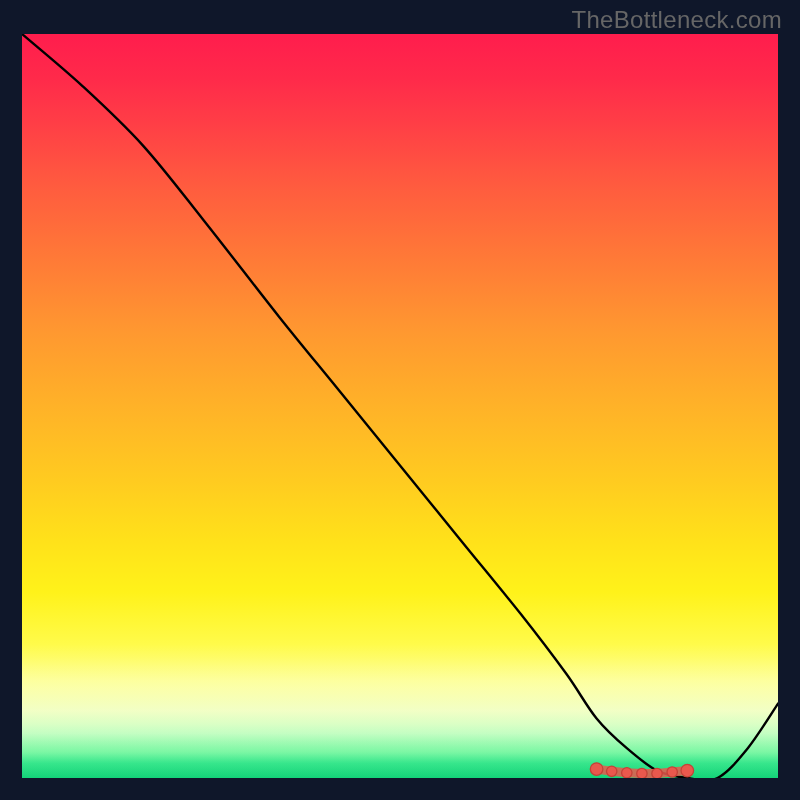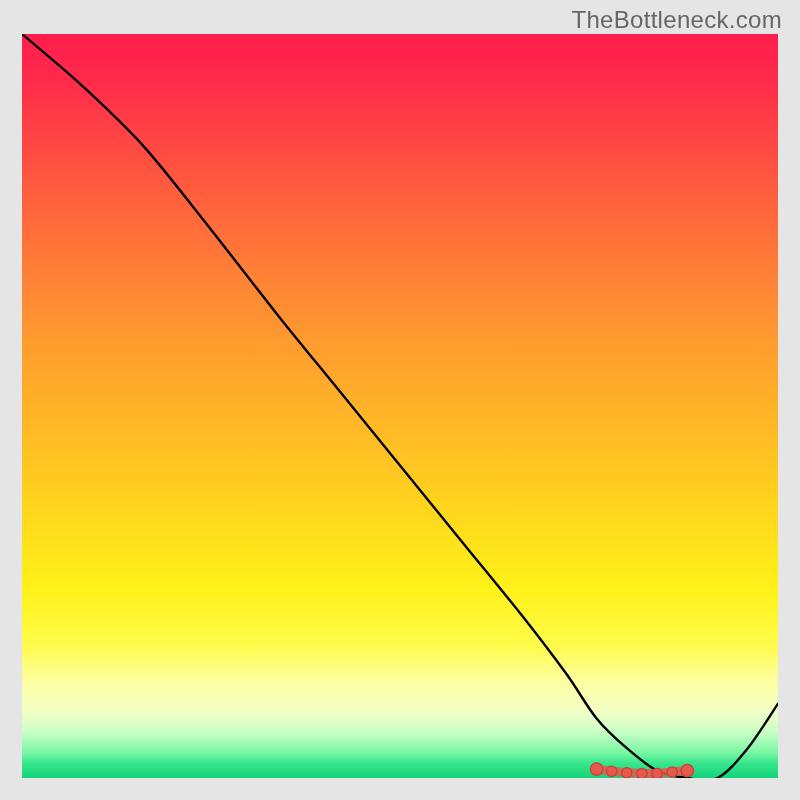--- a/index.html
+++ b/index.html
@@ -8,21 +8,21 @@
     width: 800px;
     height: 800px;
     background: #000;
     overflow: hidden;
     font-family: Arial, Helvetica, sans-serif;
   }
   .frame {
     position: relative;
     width: 800px;
     height: 800px;
-    background: #e5e5e5;
+    background: #0f172a;
   }
   .watermark {
     position: absolute;
     top: 6px;
     right: 18px;
     color: #666;
     font-size: 24px;
     font-weight: 500;
     letter-spacing: 0.3px;
     z-index: 5;

